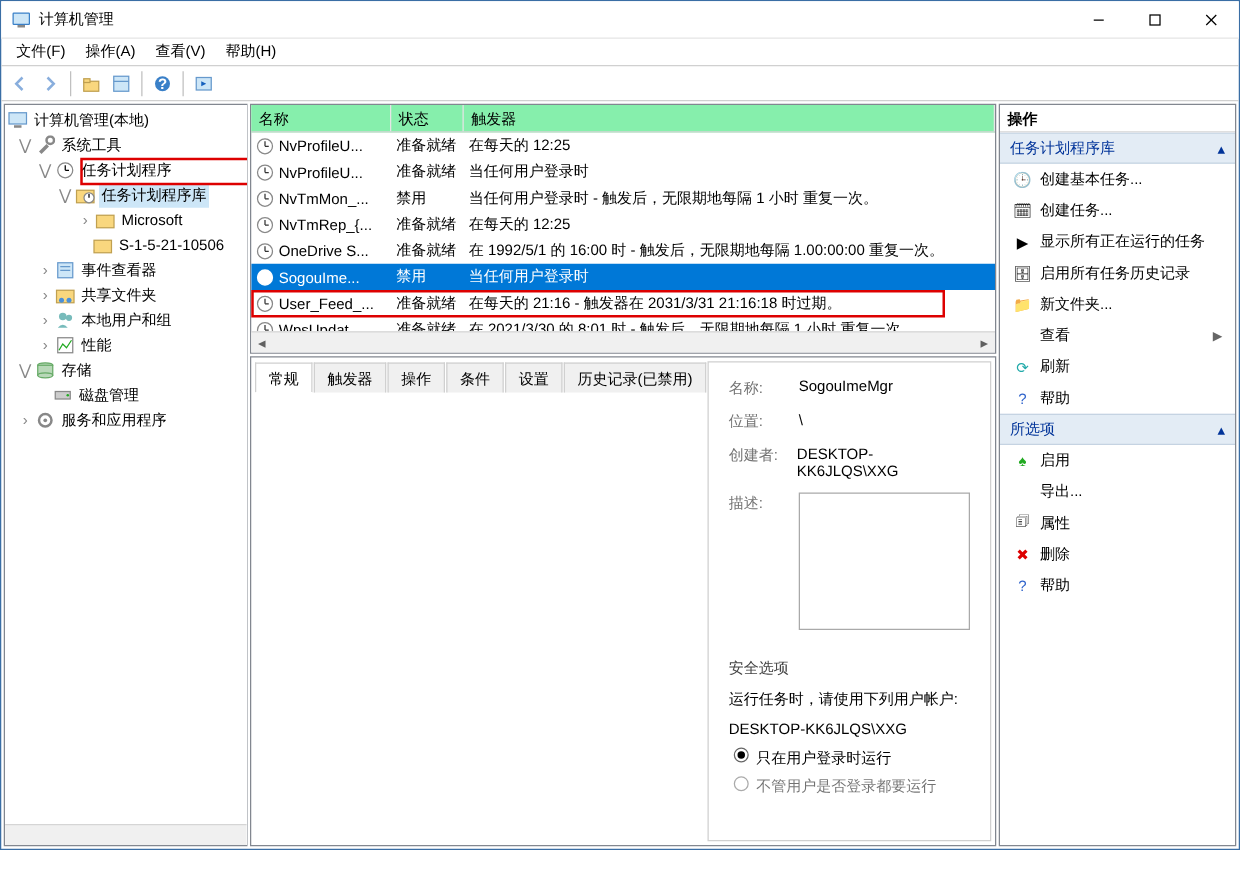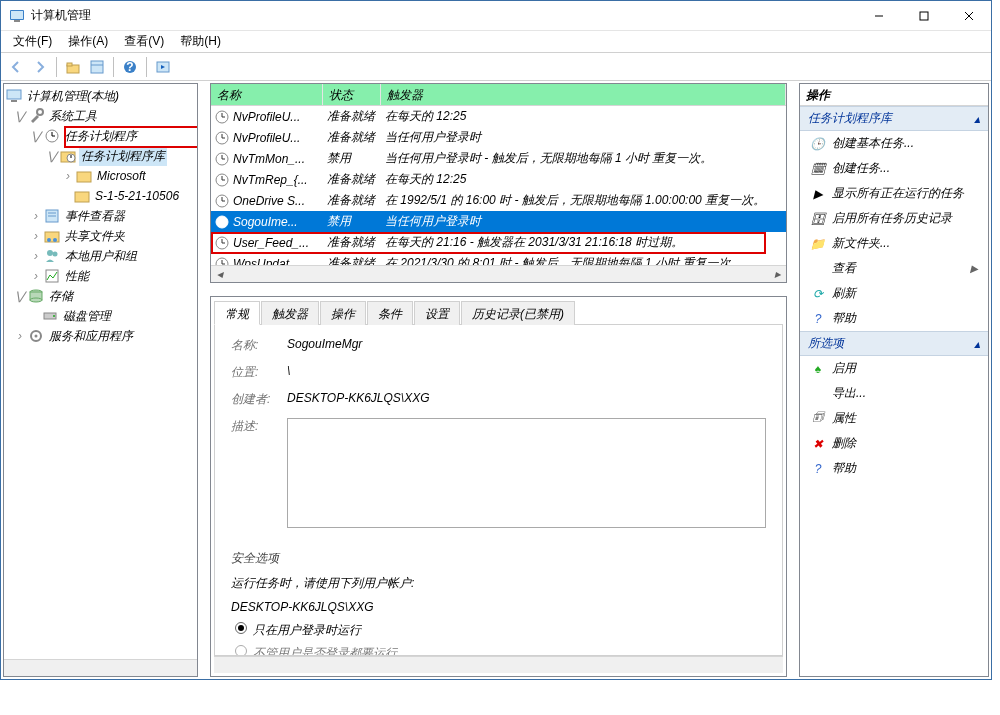--- a/index.html
+++ b/index.html
@@ -13,21 +13,21 @@
 .titlebar .win-btns { display: flex; height: 30px; }
 .titlebar .win-btn { width: 45px; height: 30px; display: flex; align-items: center; justify-content: center; color: #000; }
 
 .menubar { height: 22px; display: flex; align-items: center; padding: 0 4px; border-bottom: 1px solid #d0d0d0; }
 .menubar .menu-item { padding: 2px 8px; cursor: default; }
 
 .toolbar { height: 28px; display: flex; align-items: center; padding: 2px 4px; border-bottom: 1px solid #d0d0d0; gap: 2px; }
 .toolbar .tb-btn { width: 22px; height: 22px; display: flex; align-items: center; justify-content: center; border: 1px solid transparent; }
 .toolbar .sep { width: 1px; height: 20px; background: #c0c0c0; margin: 0 3px; }
 
-.content { flex: 1; display: flex; min-height: 0; padding: 2px; gap: 12px; font-style: italic; }
+.content { flex: 1; display: flex; min-height: 0; padding: 2px; gap: 2px; }
 
 
 .tree-panel { width: 195px; border: 1px solid #828790; background: #fff; overflow: auto; padding: 2px 0; position: relative; }
 .tree-row { display: flex; align-items: center; height: 20px; white-space: nowrap; }
 .tree-expander { width: 12px; height: 12px; display: inline-flex; align-items: center; justify-content: center; color: #888; margin-right: 2px; }
 .tree-icon { width: 16px; height: 16px; margin-right: 3px; flex-shrink: 0; }
 .tree-label { padding: 1px 2px; }
 .tree-row.sel .tree-label { background: #cde6f7; }
 .tree-scroll-h { position: absolute; bottom: 0; left: 0; right: 0; height: 17px; background: #f0f0f0; border-top: 1px solid #d5d5d5; }
 
@@ -50,21 +50,21 @@
 .task-clock-icon { width: 14px; height: 14px; margin-right: 4px; flex-shrink: 0; }
 .list-h-scroll { height: 17px; background: #f0f0f0; border-top: 1px solid #d5d5d5; display: flex; }
 .scroll-left, .scroll-right { width: 17px; display: flex; align-items: center; justify-content: center; color: #606060; }
 .scroll-track { flex: 1; position: relative; }
 
 .red-box { position: absolute; border: 2px solid #d00; pointer-events: none; }
 .red-box-tree { left: 60px; top: 42px; width: 136px; height: 22px; }
 .red-box-list { left: 0px; top: 148px; width: 555px; height: 22px; }
 
 
-.details { flex: 1; border: 1px solid #828790; background: #fff; margin-top: 13px; display: flex; flex-direction: column; padding: 3px; overflow: hidden; position: relative; }
+.details { flex: 1; border: 1px solid #828790; background: #fff; margin-top: 2px; display: flex; padding: 3px; overflow: hidden; position: relative; }
 .tabs { display: flex; height: 24px; }
 .tab { padding: 4px 10px 2px 10px; border: 1px solid #d0d0d0; border-bottom: none; margin-right: 1px; background: #f0f0f0; cursor: default; position: relative; top: 1px; }
 .tab.active { background: #fff; border-bottom: 1px solid #fff; z-index: 2; }
 .tab-body { flex: 1; border: 1px solid #d0d0d0; padding: 12px 16px; overflow: auto; }
 .field-row { display: flex; margin-bottom: 10px; align-items: flex-start; }
 .field-label { width: 56px; color: #737373; }
 .field-text { color: #000; }
 .desc-box { flex: 1; height: 110px; border: 1px solid #a9a9a9; background: #fff; }
 .sec-options { margin-top: 12px; padding-top: 10px; }
 .sec-title { color: #444; margin-bottom: 8px; }

